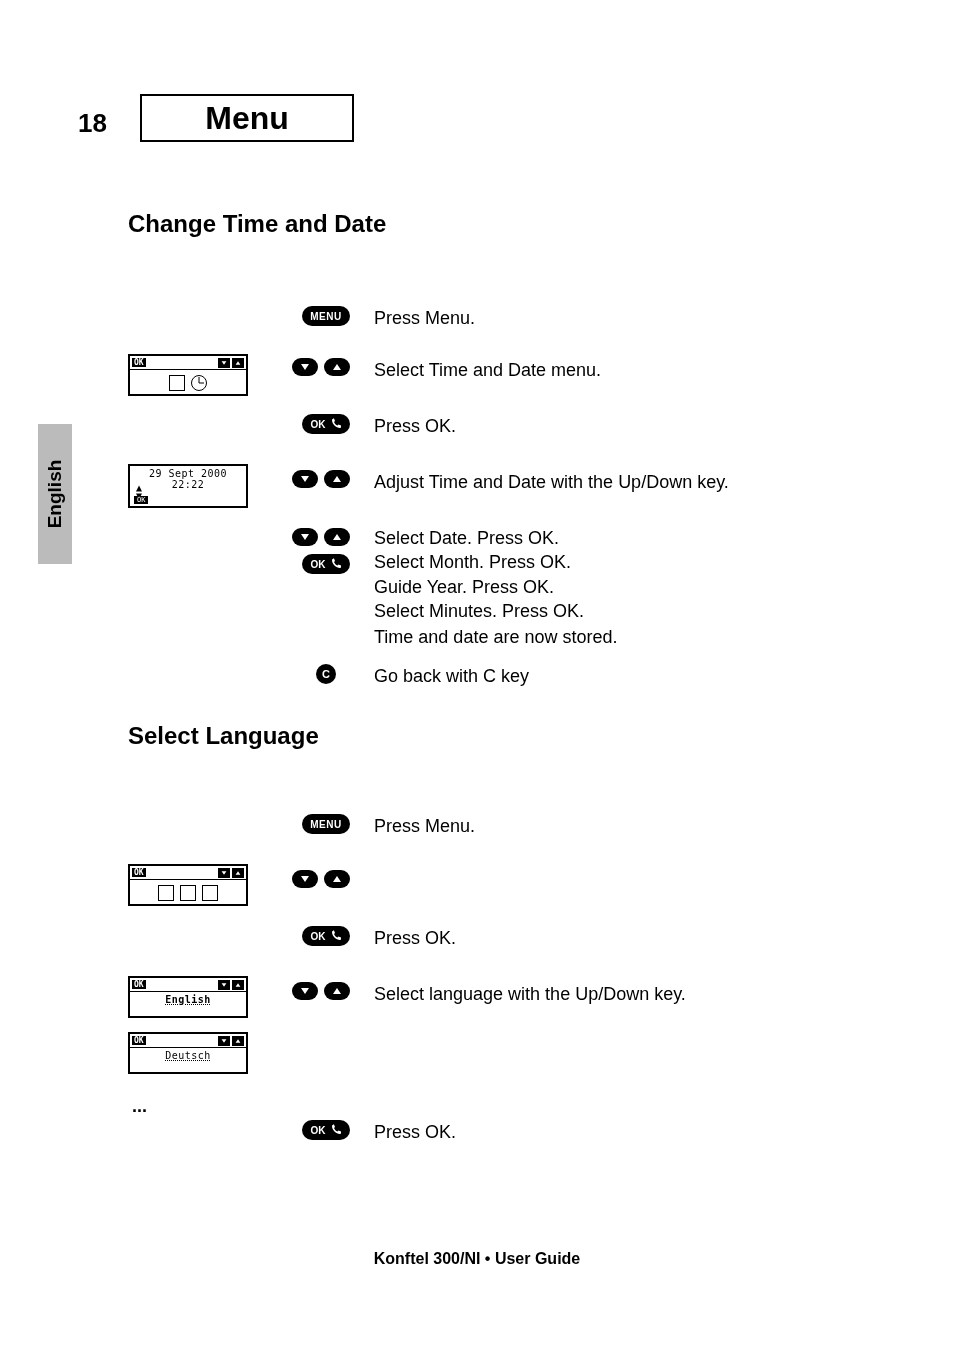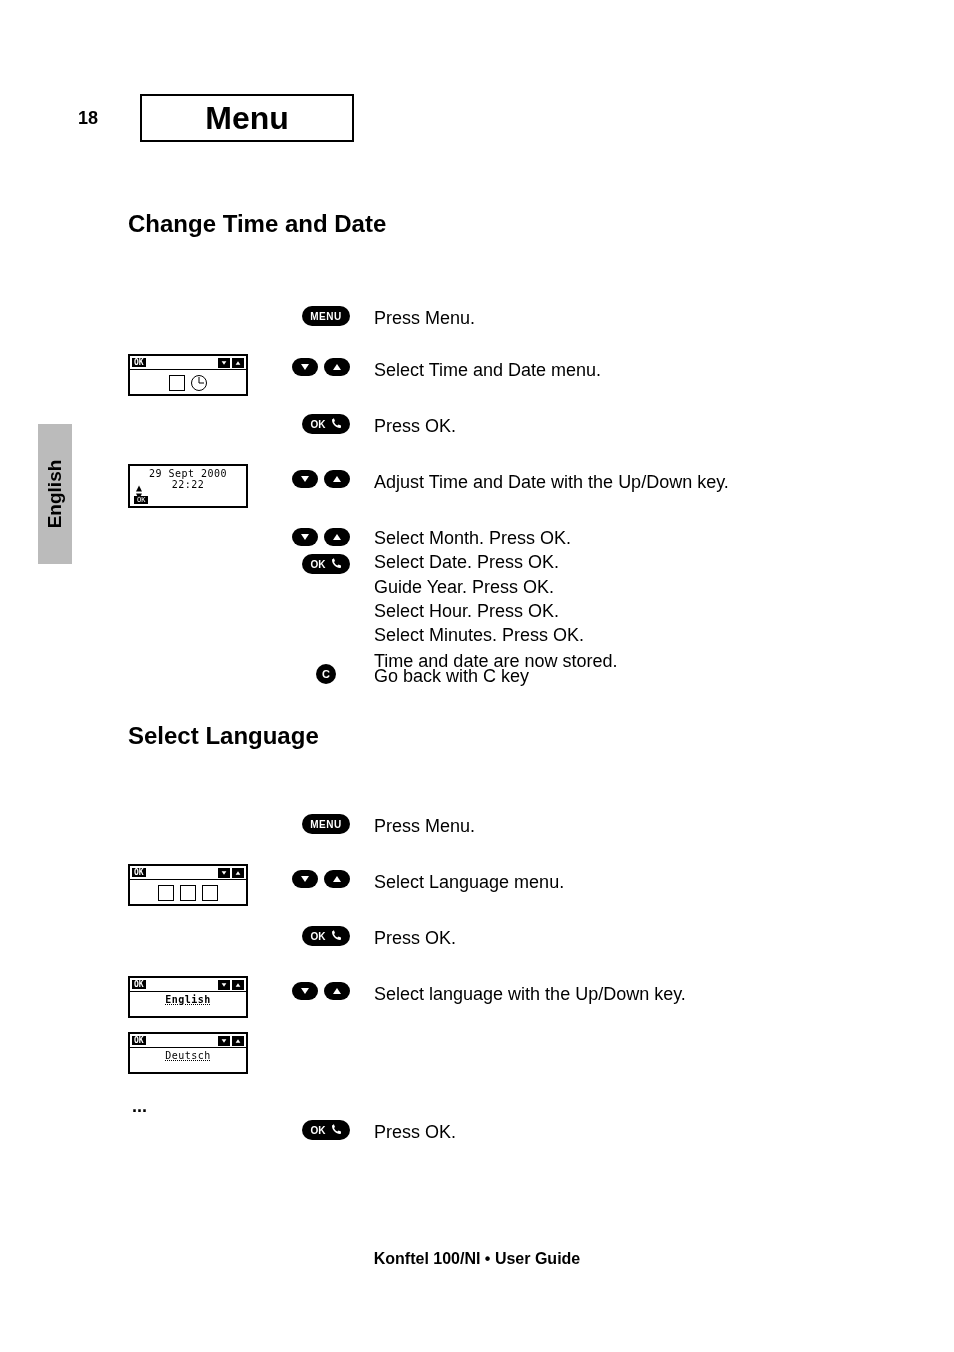--- a/index.html
+++ b/index.html
@@ -1,18 +1,18 @@
 <!DOCTYPE html>
 <html><head>
 <meta charset="utf-8">
 <style>
   * { box-sizing: border-box; margin: 0; padding: 0; }
   html, body { width: 954px; height: 1352px; background: #fff; font-family: Helvetica, Arial, sans-serif; color: #000; }
   .page { position: relative; width: 954px; height: 1352px; }
-  .page-number { position: absolute; left: 78px; top: 108px; font-size: 18px; font-weight: 700; }
+  .page-number { position: absolute; left: 78px; top: 108px; font-size: 26px; font-weight: 700; }
   .page-title-box { position: absolute; left: 140px; top: 94px; width: 214px; height: 48px; border: 2px solid #000; display: flex; align-items: center; justify-content: center; }
   .page-title-box span { font-size: 32px; font-weight: 700; }
 
   .side-tab { position: absolute; left: 38px; top: 424px; width: 34px; height: 140px; background: #bbb; display: flex; align-items: center; justify-content: center; }
   .side-tab span { transform: rotate(-90deg); font-weight: 700; font-size: 19px; color: #000; white-space: nowrap; }
 
   .section-heading { position: absolute; font-size: 24px; font-weight: 700; }
   #h1 { left: 128px; top: 210px; }
   #h2 { left: 128px; top: 722px; }
 
@@ -161,24 +161,23 @@
         </div>
     </div>
     <div class="ok-pill">
       <span class="ok-label">OK</span>
       <svg viewBox="0 0 24 24">
           <path d="M6 2c-1 0-2 1-2 2 0 8 8 16 16 16 1 0 2-1 2-2v-3l-5-2-2 2c-3-1-6-4-7-7l2-2-2-5H6z"></path>
         </svg>
     </div>
   </div>
   <div class="col-text" style="top:526px;">
+    <div>Select Date. Press OK.</div>
     <div>Select Month. Press OK.</div>
-    <div>Select Date. Press OK.</div>
     <div>Guide Year. Press OK.</div>
-    <div>Select Hour. Press OK.</div>
     <div>Select Minutes. Press OK.</div>
     <div style="margin-top:2px;">Time and date are now stored.</div>
   </div>
 
   <div class="col-btn" style="top:664px;">
     <div class="c-circle">C</div>
   </div>
   <div class="col-text" style="top:664px;">Go back with C key</div>
 
   <div id="h2" class="section-heading">Select Language</div>
@@ -219,21 +218,20 @@
             <polygon points="5,8 1,2 9,2"></polygon>
           </svg>
         </div>
       <div class="ud-pill">
           <svg viewBox="0 0 10 10">
             <polygon points="5,2 1,8 9,8"></polygon>
           </svg>
         </div>
     </div>
   </div>
-  <div class="col-text" style="top:870px;">Select Language menu.</div>
 
   <div class="col-btn" style="top:926px;">
     <div class="ok-pill">
       <span class="ok-label">OK</span>
       <svg viewBox="0 0 24 24">
           <path d="M6 2c-1 0-2 1-2 2 0 8 8 16 16 16 1 0 2-1 2-2v-3l-5-2-2 2c-3-1-6-4-7-7l2-2-2-5H6z"></path>
         </svg>
     </div>
   </div>
   <div class="col-text" style="top:926px;">Press OK.</div>
@@ -300,14 +298,14 @@
   <div class="col-btn" style="top:1120px;">
     <div class="ok-pill">
       <span class="ok-label">OK</span>
       <svg viewBox="0 0 24 24">
           <path d="M6 2c-1 0-2 1-2 2 0 8 8 16 16 16 1 0 2-1 2-2v-3l-5-2-2 2c-3-1-6-4-7-7l2-2-2-5H6z"></path>
         </svg>
     </div>
   </div>
   <div class="col-text" style="top:1120px;">Press OK.</div>
 
-  <div class="footer">Konftel 100/NI • User Guide</div>
+  <div class="footer">Konftel 300/NI • User Guide</div>
 </div>
 
 </body></html>

